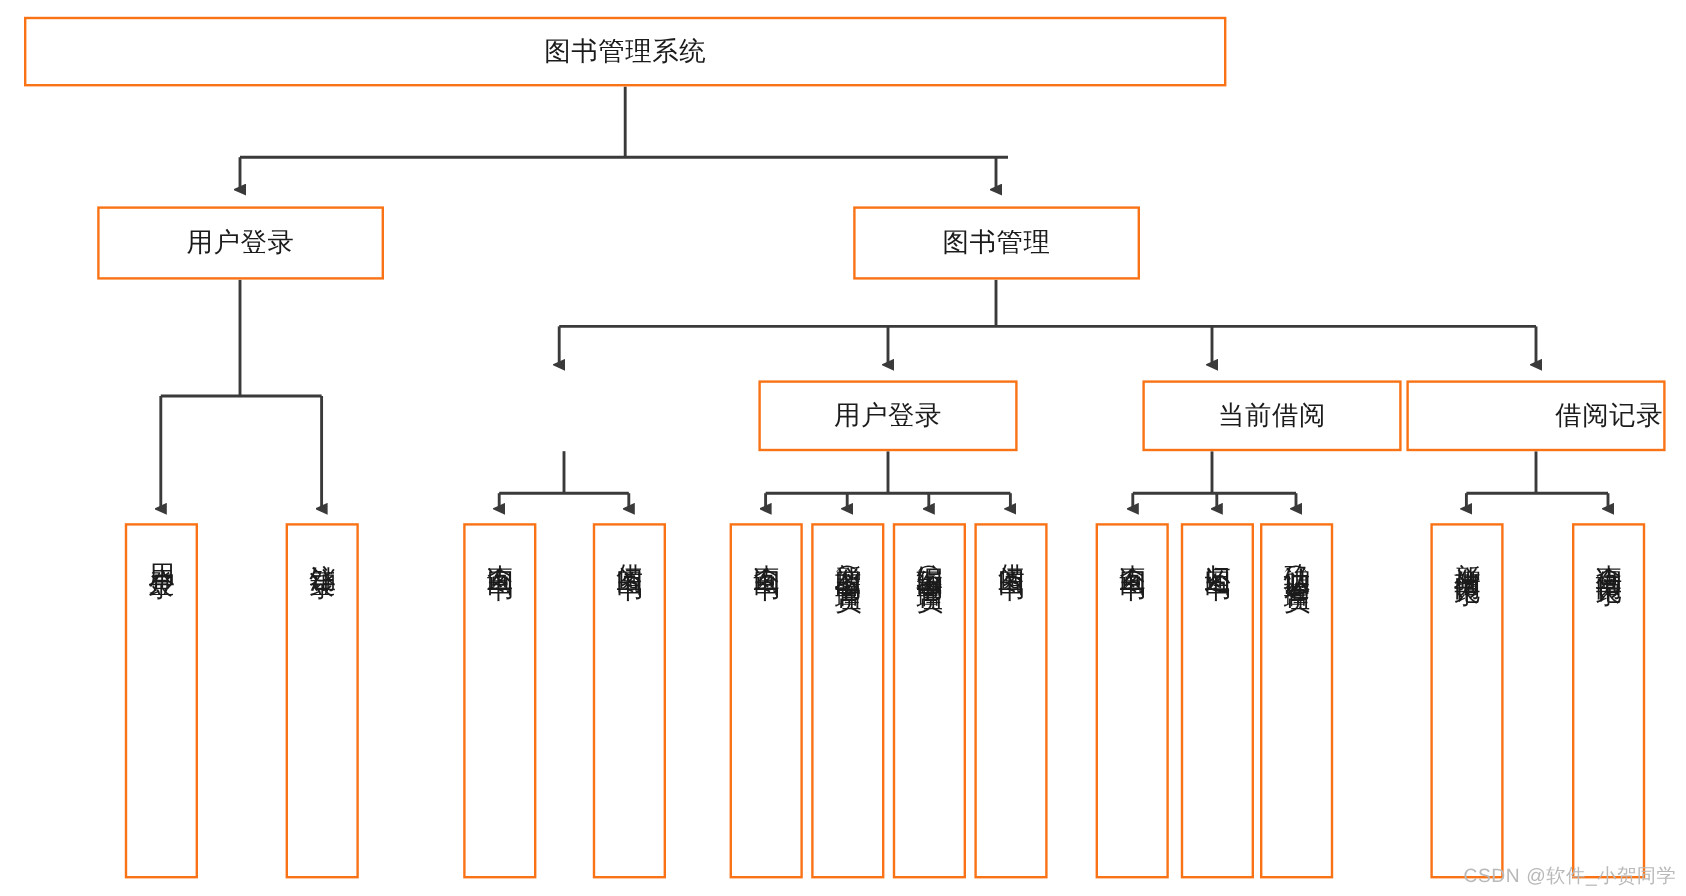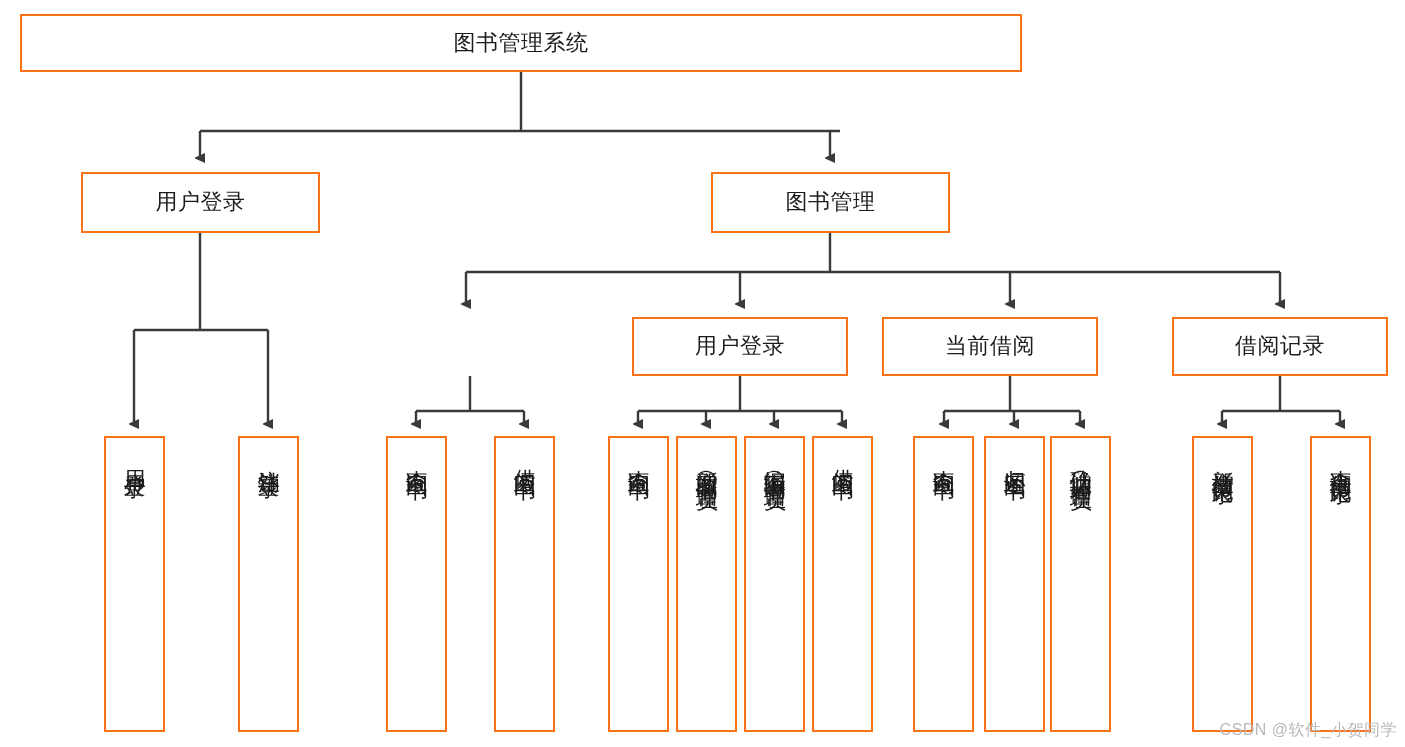--- a/index.html
+++ b/index.html
@@ -130,24 +130,24 @@
   <div class="node h" style="left:81px; top:172px; width:239px; height:61px;">
     <span class="lbl">用户登录</span>
   </div>
   <div class="node h" style="left:711px; top:172px; width:239px; height:61px;">
     <span class="lbl">图书管理</span>
   </div>
 
   <div class="node h" style="left:632px; top:317px; width:216px; height:59px;">
     <span class="lbl">用户登录</span>
   </div>
-  <div class="node h" style="left:882px; top:317px; width:216px; height:59px;">
+  <div class="node h" style="left:952px; top:317px; width:216px; height:59px;">
     <span class="lbl">当前借阅</span>
   </div>
-  <div class="node h" style="left:1172px; top:317px; width:216px; height:59px;">
+  <div class="node h" style="left:1172px; top:317px; width:216px; height:59px;justify-content:flex-end;">
     <span class="lbl">借阅记录</span>
   </div>
 
   <div class="node v" style="left:104px; top:436px; width:61px; height:296px;">
     <span class="lbl">用户登录</span>
   </div>
   <div class="node v" style="left:238px; top:436px; width:61px; height:296px;">
     <span class="lbl">注销登录</span>
   </div>
 

